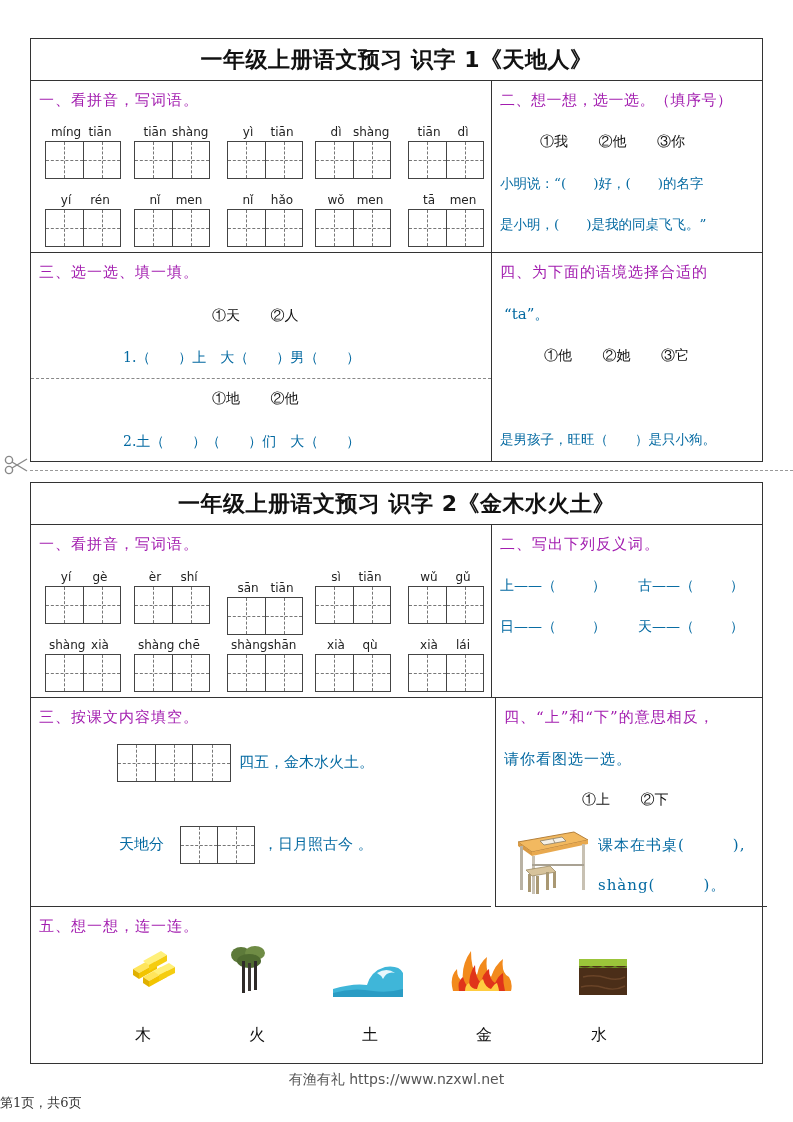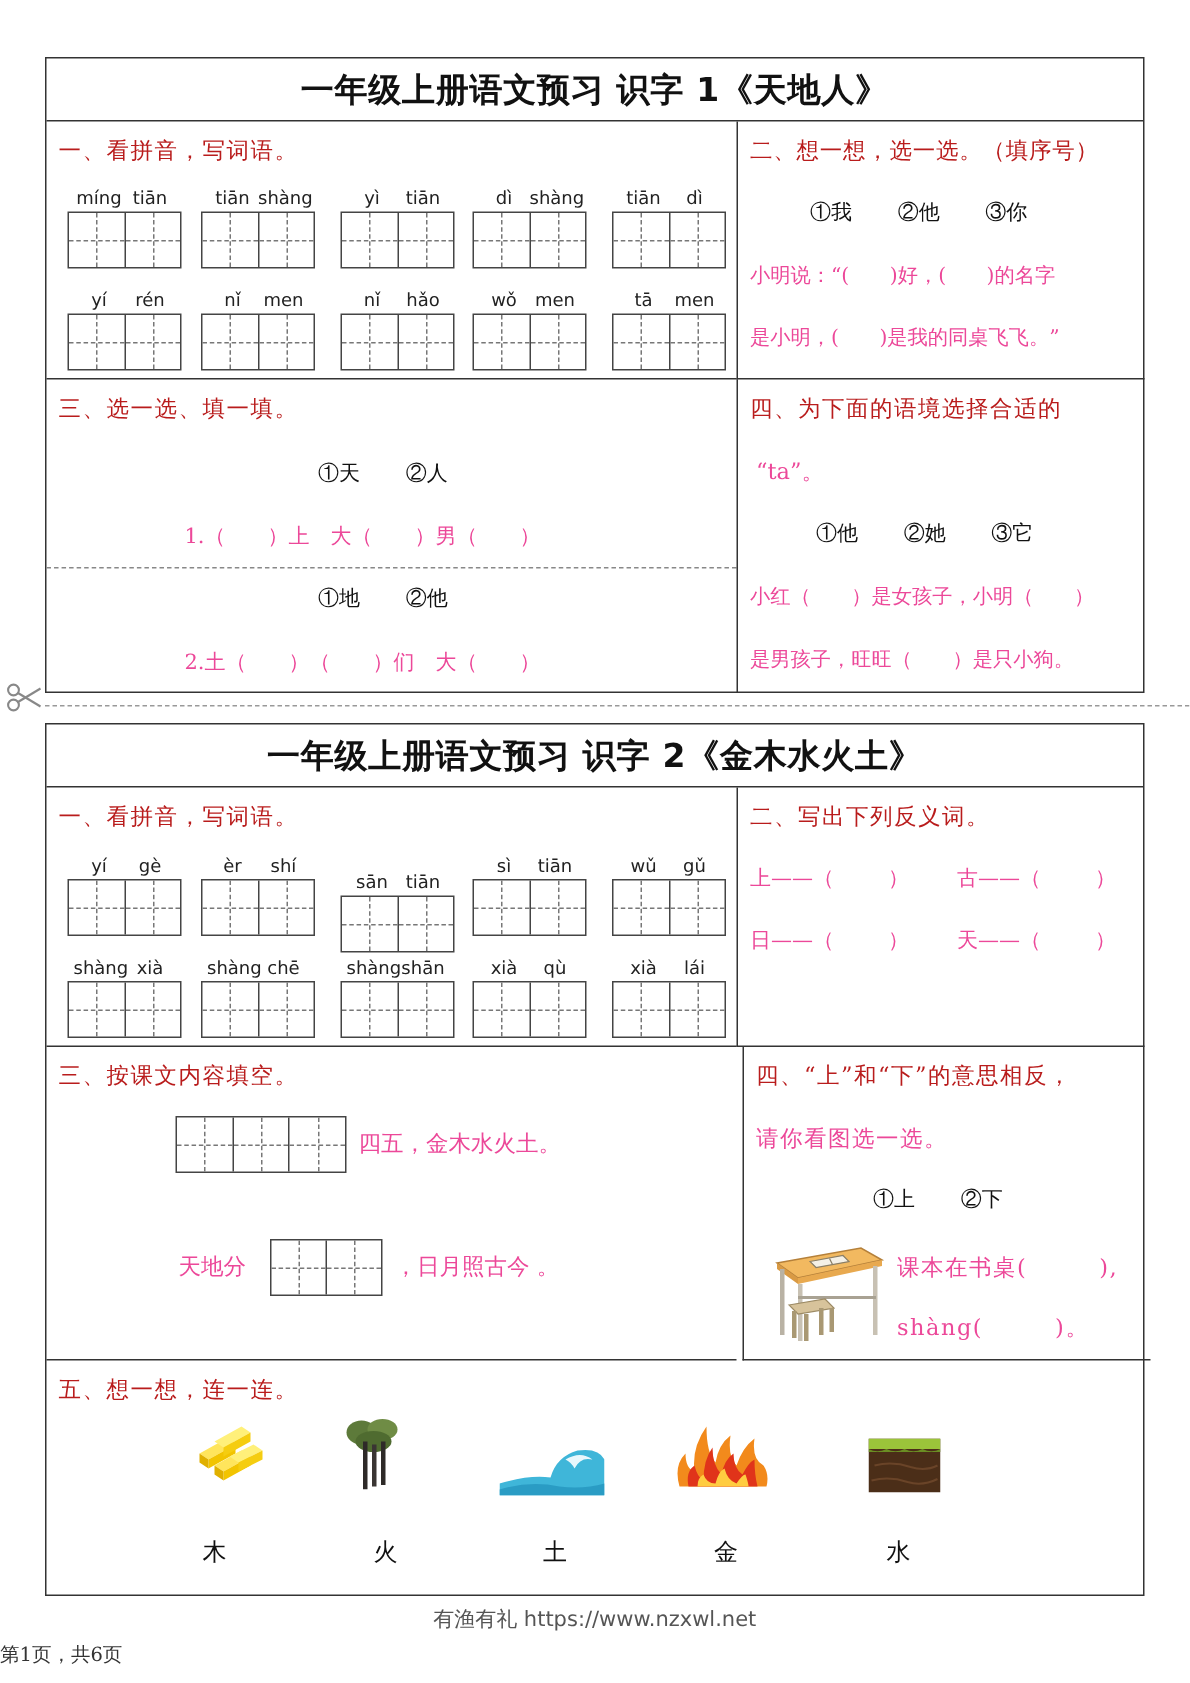--- a/index.html
+++ b/index.html
@@ -6,33 +6,33 @@
   html, body { width: 793px; height: 1122px; background: #ffffff; overflow: hidden; }
   body { position: relative; font-family: "DejaVu Serif", serif; color: #1a1a1a; }
 
   .sheet { position: absolute; left: 30px; width: 733px; border: 1.5px solid #333; background: #fff; }
   .title-row { position: absolute; left: 0; right: 0; top: 0; height: 42px; border-bottom: 1.5px solid #333;
                display: flex; align-items: center; justify-content: center;
                font-family: "DejaVu Sans", sans-serif; font-weight: bold; font-size: 22px; letter-spacing: 0.5px; color: #111; }
   .cell { position: absolute; border-bottom: 1.5px solid #333; }
   .cell.right { border-left: 1.5px solid #333; }
   .cell.last { border-bottom: none; }
-  .heading { position: absolute; left: 8px; top: 10px; font-size: 15px; color: #b91c1c; white-space: nowrap; letter-spacing: 1px; }
+  .heading { position: absolute; left: 8px; top: 10px; font-size: 15px; color: #a21caf; white-space: nowrap; letter-spacing: 1px; }
 
   
   .py-block { position: absolute; width: 76px; }
   .py-line { display: flex; justify-content: space-between; font-family: "DejaVu Sans", sans-serif; font-size: 12px; color: #222; height: 16px; padding: 0 4px; }
   .py-line span { width: 50%; text-align: center; }
   .grid2 { display: flex; width: 76px; height: 38px; border: 1px solid #444; }
   .grid-cell { position: relative; flex: 1; border-right: 1px solid #444; }
   .grid-cell:last-child { border-right: none; }
   .grid-cell::before { content: ""; position: absolute; left: 50%; top: 0; bottom: 0; border-left: 1px dashed #777; }
   .grid-cell::after { content: ""; position: absolute; top: 50%; left: 0; right: 0; border-top: 1px dashed #777; }
 
-  .line-text { position: absolute; font-size: 14px; white-space: nowrap; color: #ec4899; text-align: right; }
+  .line-text { position: absolute; font-size: 14px; white-space: nowrap; color: #0369a1; text-align: right; }
   .options { position: absolute; font-size: 14px; white-space: nowrap; color: #111; }
   .options span { margin-right: 26px; }
   .dashed-sep { position: absolute; left: 0; right: 0; border-top: 1px dashed #888; }
 
   .scissors-line { position: absolute; left: 30px; right: 0; top: 470px; border-top: 1.5px dashed #999; }
   .scissors { position: absolute; left: 3px; top: 454px; width: 26px; height: 22px; }
 
   .pic { position: absolute; }
   .elem-char { position: absolute; font-size: 16px; color: #111; }
 
@@ -178,21 +178,20 @@
   </div>
 
   <div class="cell right last" style="left:460px; top:214px; width:272px; height:209px;">
     <div class="heading">四、为下面的语境选择合适的</div>
     <div class="line-text" style="left:12px; top:52px; font-size:15px;">“ta”。</div>
     <div class="options" style="left:52px; top:94px;">
       <span>①他</span>
       <span>②她</span>
       <span>③它</span>
     </div>
-    <div class="line-text" style="left:8px; top:136px; font-size:13.5px;">小红（　　）是女孩子，小明（　　）</div>
     <div class="line-text" style="left:8px; top:178px; font-size:13.5px;">是男孩子，旺旺（　　）是只小狗。</div>
   </div>
 </div>
 
 <svg class="scissors" viewBox="0 0 26 22">
   <circle cx="6" cy="6" r="3.6" fill="none" stroke="#888" stroke-width="1.4"></circle>
   <circle cx="6" cy="16" r="3.6" fill="none" stroke="#888" stroke-width="1.4"></circle>
   <line x1="9" y1="8" x2="24" y2="17" stroke="#888" stroke-width="1.4"></line>
   <line x1="9" y1="14" x2="24" y2="5" stroke="#888" stroke-width="1.4"></line>
 </svg>

